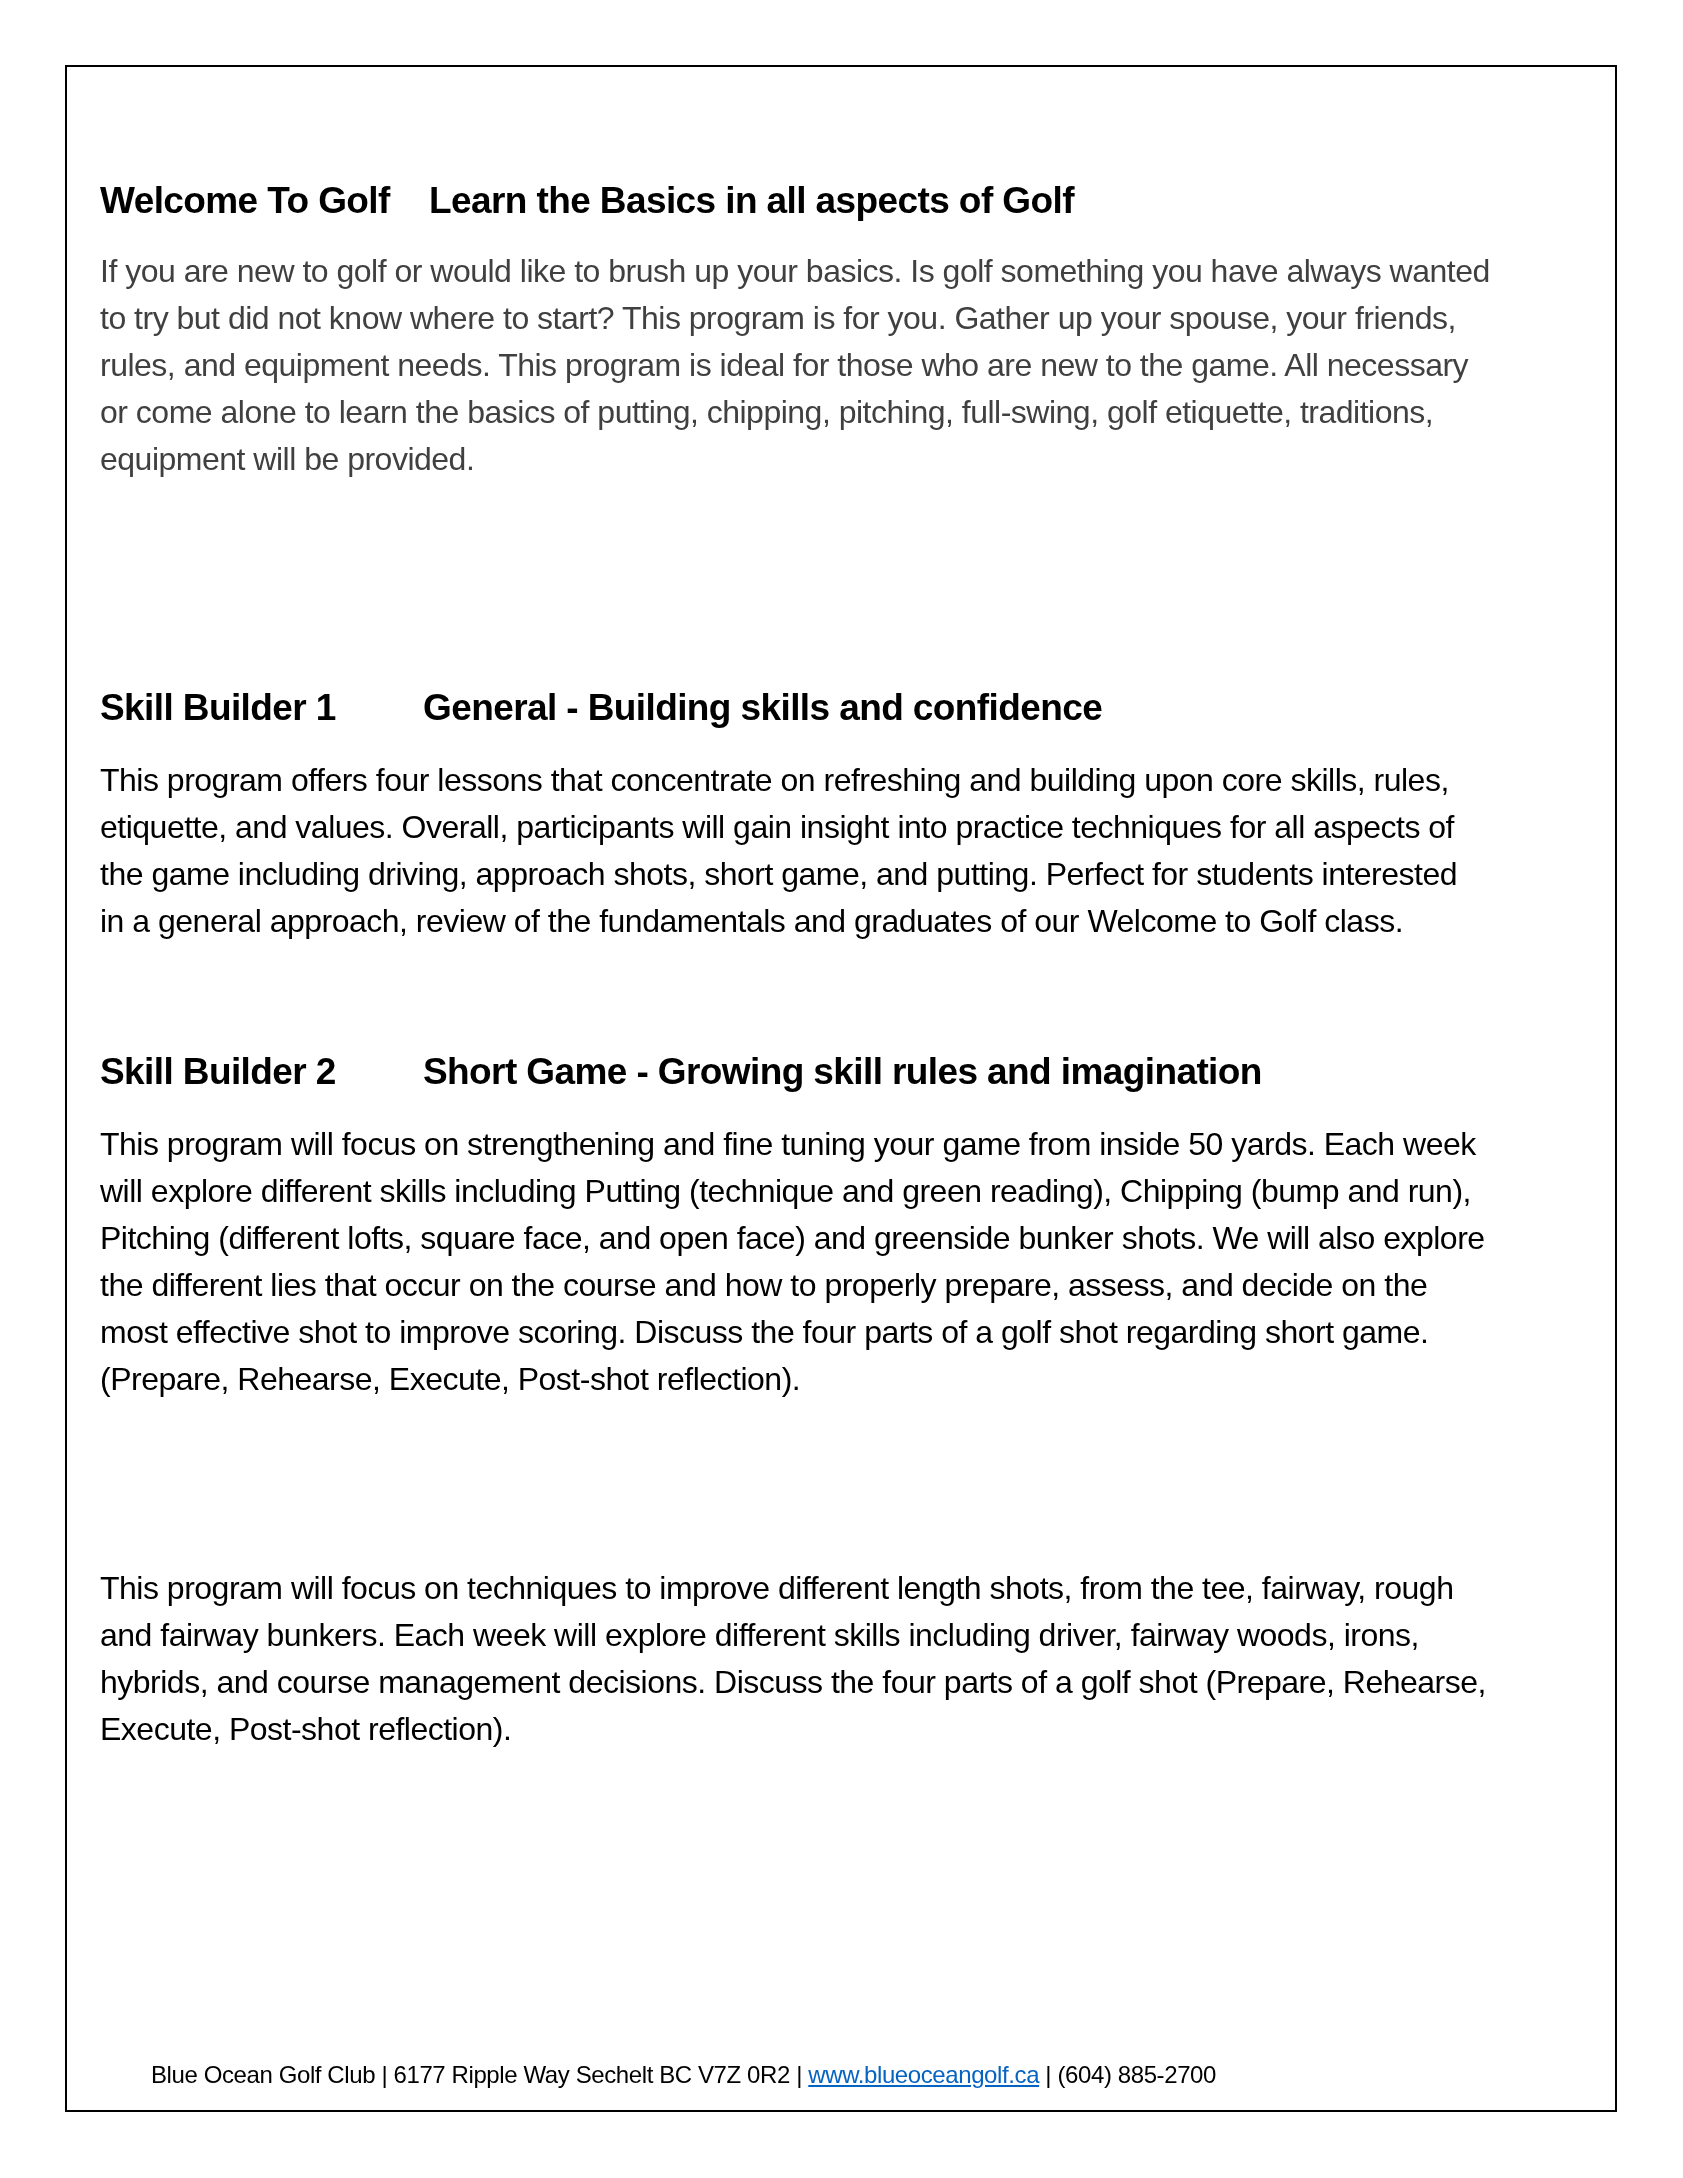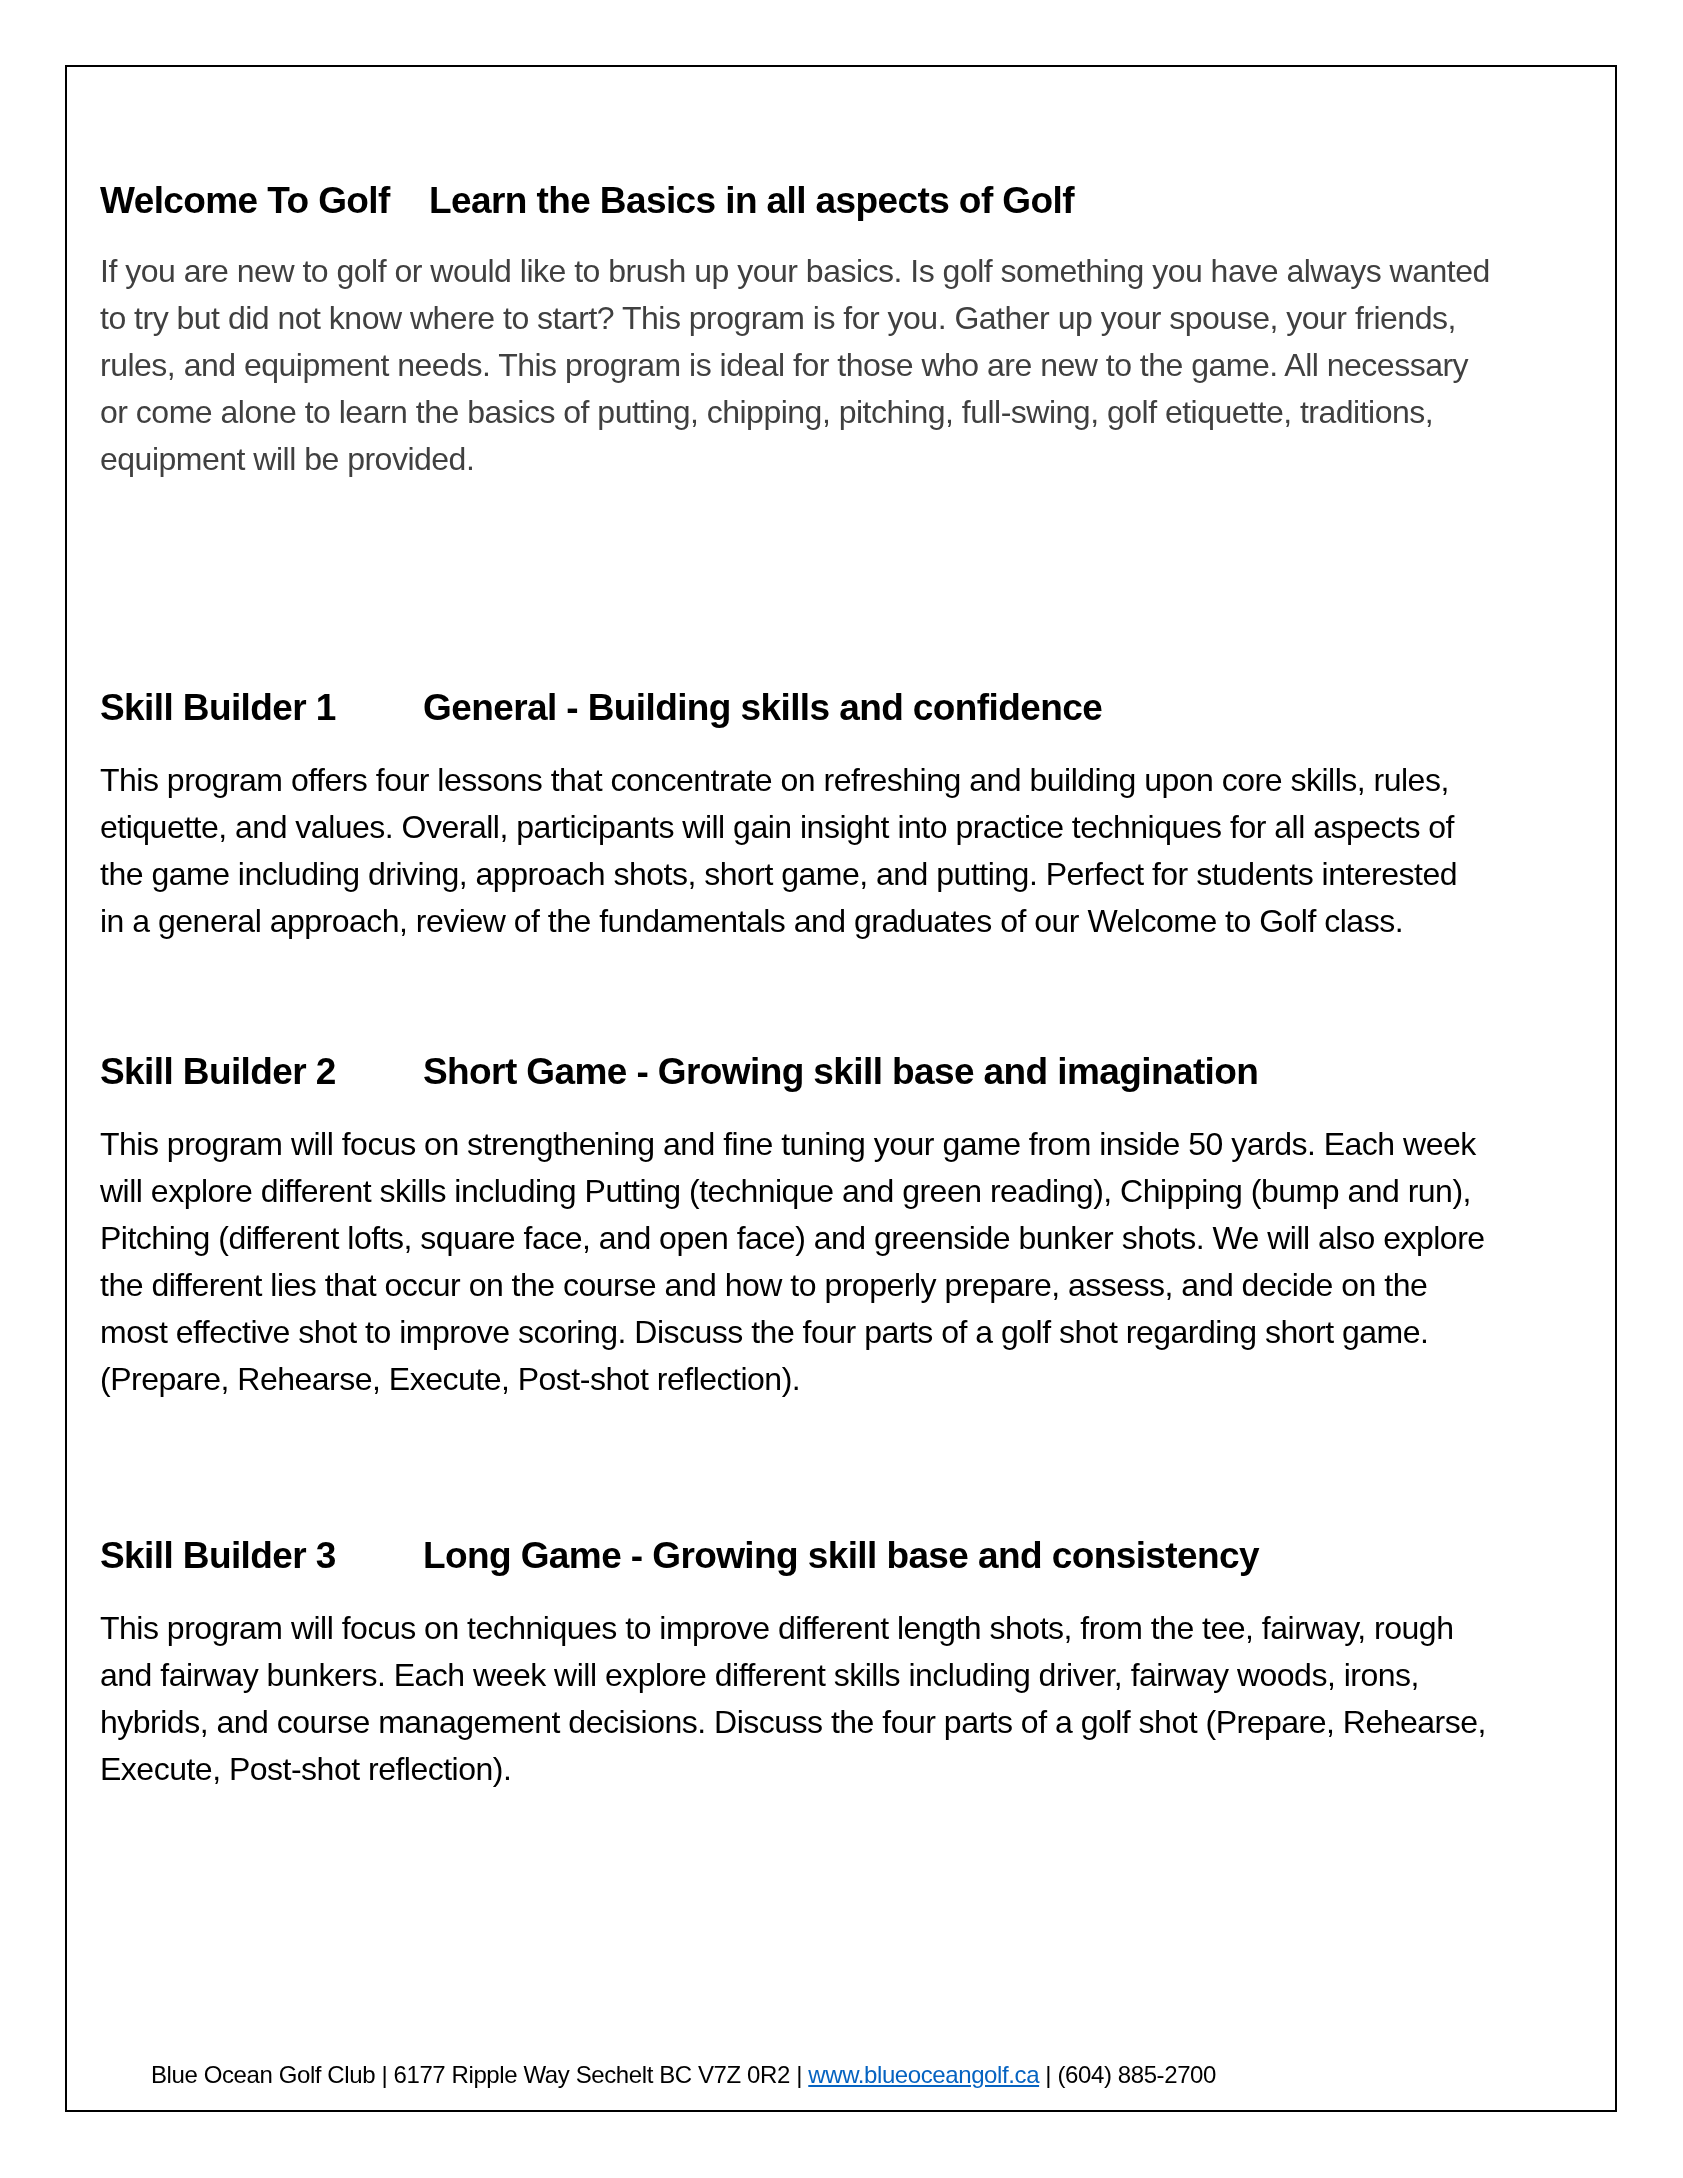--- a/index.html
+++ b/index.html
@@ -49,37 +49,33 @@
     <span class="ln">This program offers four lessons that concentrate on refreshing and building upon core skills, rules,</span>
     <span class="ln">etiquette, and values. Overall, participants will gain insight into practice techniques for all aspects of</span>
     <span class="ln">the game including driving, approach shots, short game, and putting. Perfect for students interested</span>
     <span class="ln">in a general approach, review of the fundamentals and graduates of our Welcome to Golf class.</span>
   </p>
 </div>
 
 <div class="section sb" style="top:1051px;">
   <div class="heading">
     <span class="h-title">Skill Builder 2</span>
-    <span class="h-sub" style="left:323px;">Short Game - Growing skill base and imagination</span>
+    <span class="h-sub" style="left:323px;">Short Game - Growing skill rules and imagination</span>
   </div>
   <p class="body-text" style="margin-top:30px;">
     <span class="ln">This program will focus on strengthening and fine tuning your game from inside 50 yards. Each week</span>
     <span class="ln">will explore different skills including Putting (technique and green reading), Chipping (bump and run),</span>
     <span class="ln">Pitching (different lofts, square face, and open face) and greenside bunker shots. We will also explore</span>
     <span class="ln">the different lies that occur on the course and how to properly prepare, assess, and decide on the</span>
     <span class="ln">most effective shot to improve scoring. Discuss the four parts of a golf shot regarding short game.</span>
     <span class="ln">(Prepare, Rehearse, Execute, Post-shot reflection).</span>
   </p>
 </div>
 
 <div class="section sb" style="top:1535px;">
-  <div class="heading">
-    <span class="h-title">Skill Builder 3</span>
-    <span class="h-sub" style="left:323px;">Long Game - Growing skill base and consistency</span>
-  </div>
   <p class="body-text" style="margin-top:30px;">
     <span class="ln">This program will focus on techniques to improve different length shots, from the tee, fairway, rough</span>
     <span class="ln">and fairway bunkers. Each week will explore different skills including driver, fairway woods,  irons,</span>
     <span class="ln">hybrids, and course management decisions. Discuss the four parts of a golf shot (Prepare, Rehearse,</span>
     <span class="ln">Execute, Post-shot reflection).</span>
   </p>
 </div>
 
 <div class="footer">
   <span>Blue Ocean Golf Club</span><span> | </span><span>6177 Ripple Way Sechelt BC V7Z 0R2</span><span> | </span><a class="link">www.blueoceangolf.ca</a><span> | </span><span>(604) 885-2700</span>

